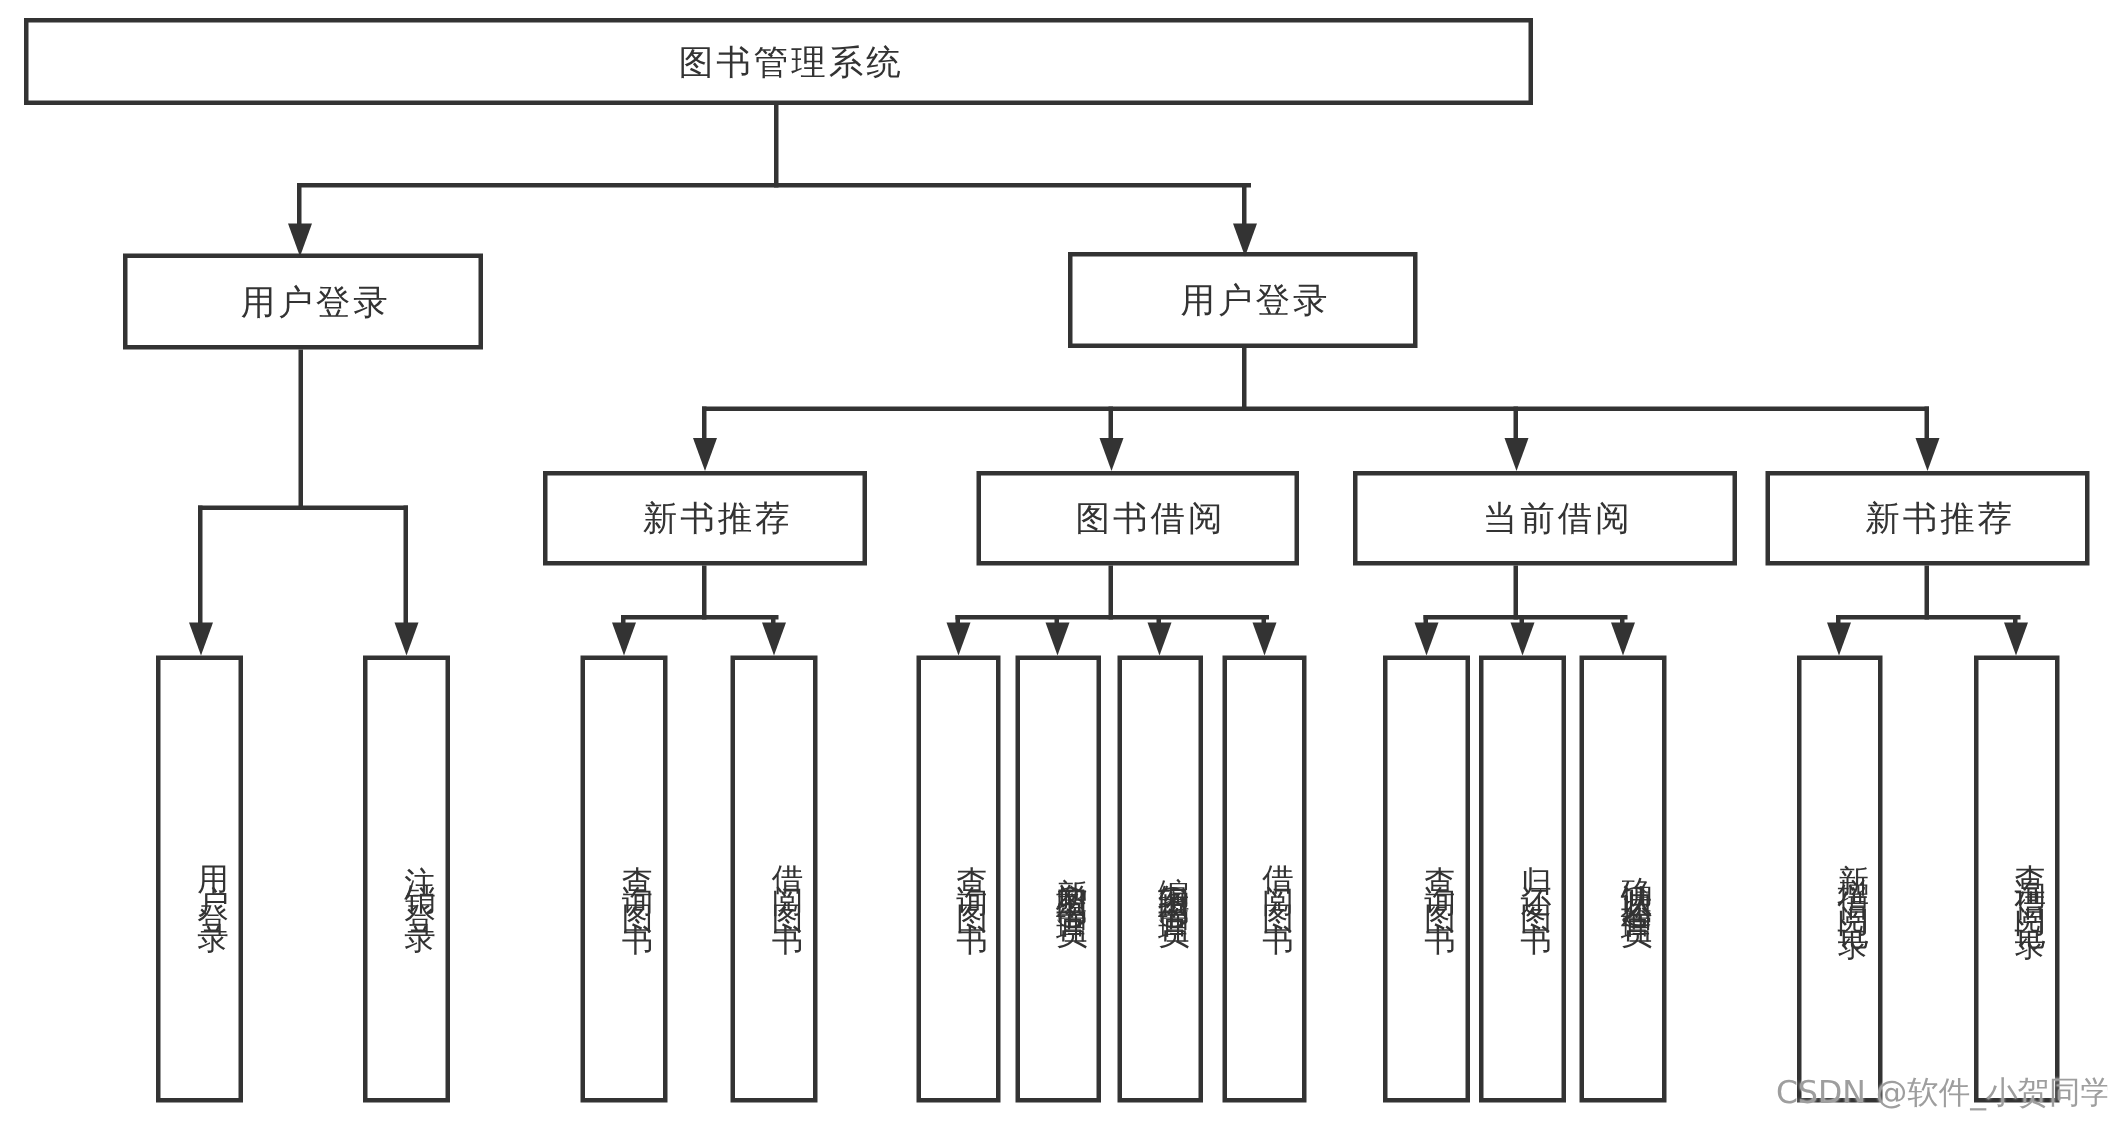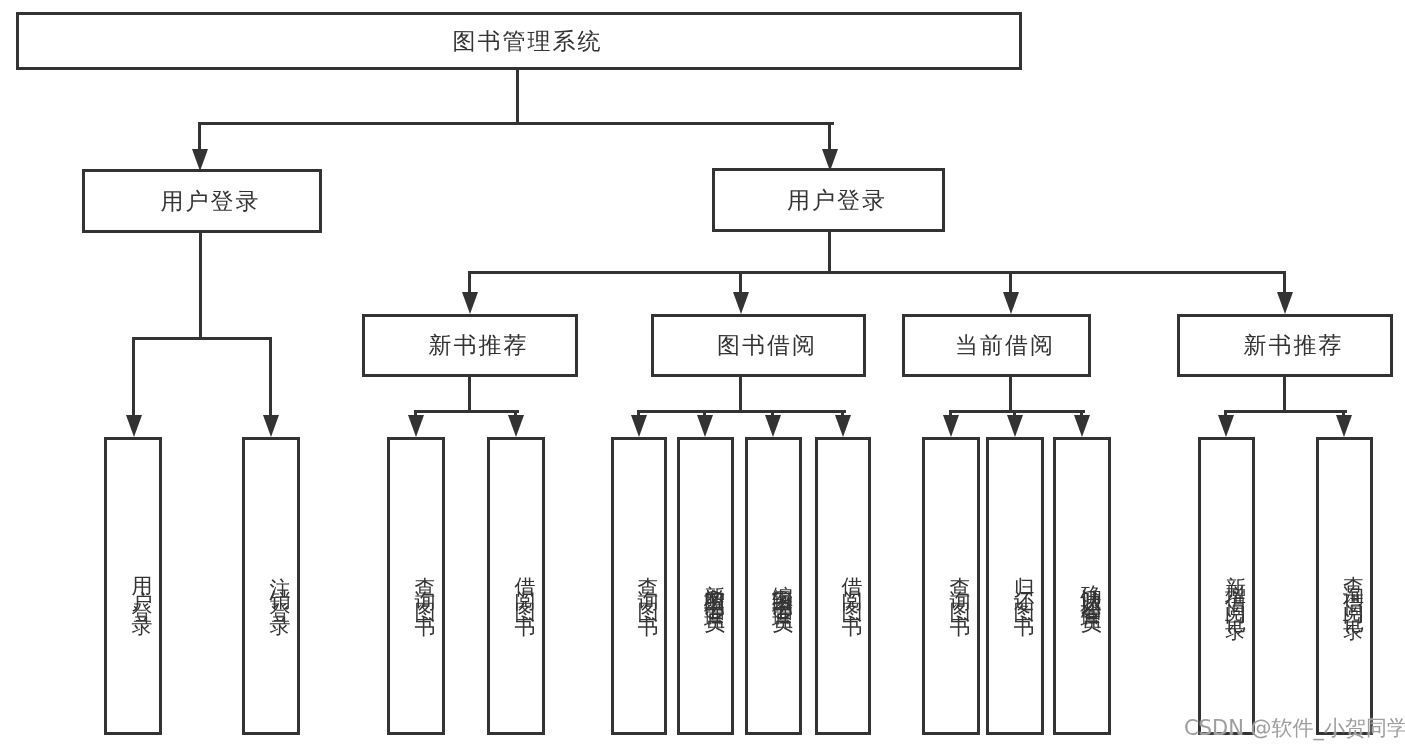--- a/index.html
+++ b/index.html
@@ -72,21 +72,21 @@
   <div class="box h" style="left:712px;top:168px;width:233px;height:64px">
     <span>用户登录</span>
   </div>
 
   <div class="box h" style="left:362px;top:314px;width:216px;height:63px">
     <span>新书推荐</span>
   </div>
   <div class="box h" style="left:651px;top:314px;width:215px;height:63px">
     <span>图书借阅</span>
   </div>
-  <div class="box h" style="left:902px;top:314px;width:189px;height:63px">
+  <div class="box h" style="left:902px;top:314px;width:256px;height:63px">
     <span>当前借阅</span>
   </div>
   <div class="box h" style="left:1177px;top:314px;width:216px;height:63px">
     <span>新书推荐</span>
   </div>
 
   <div class="box v ls4" style="left:104px;top:437px;width:58px;height:298px">
     <span>用户登录</span>
   </div>
   <div class="box v ls4" style="left:242px;top:437px;width:58px;height:298px">

